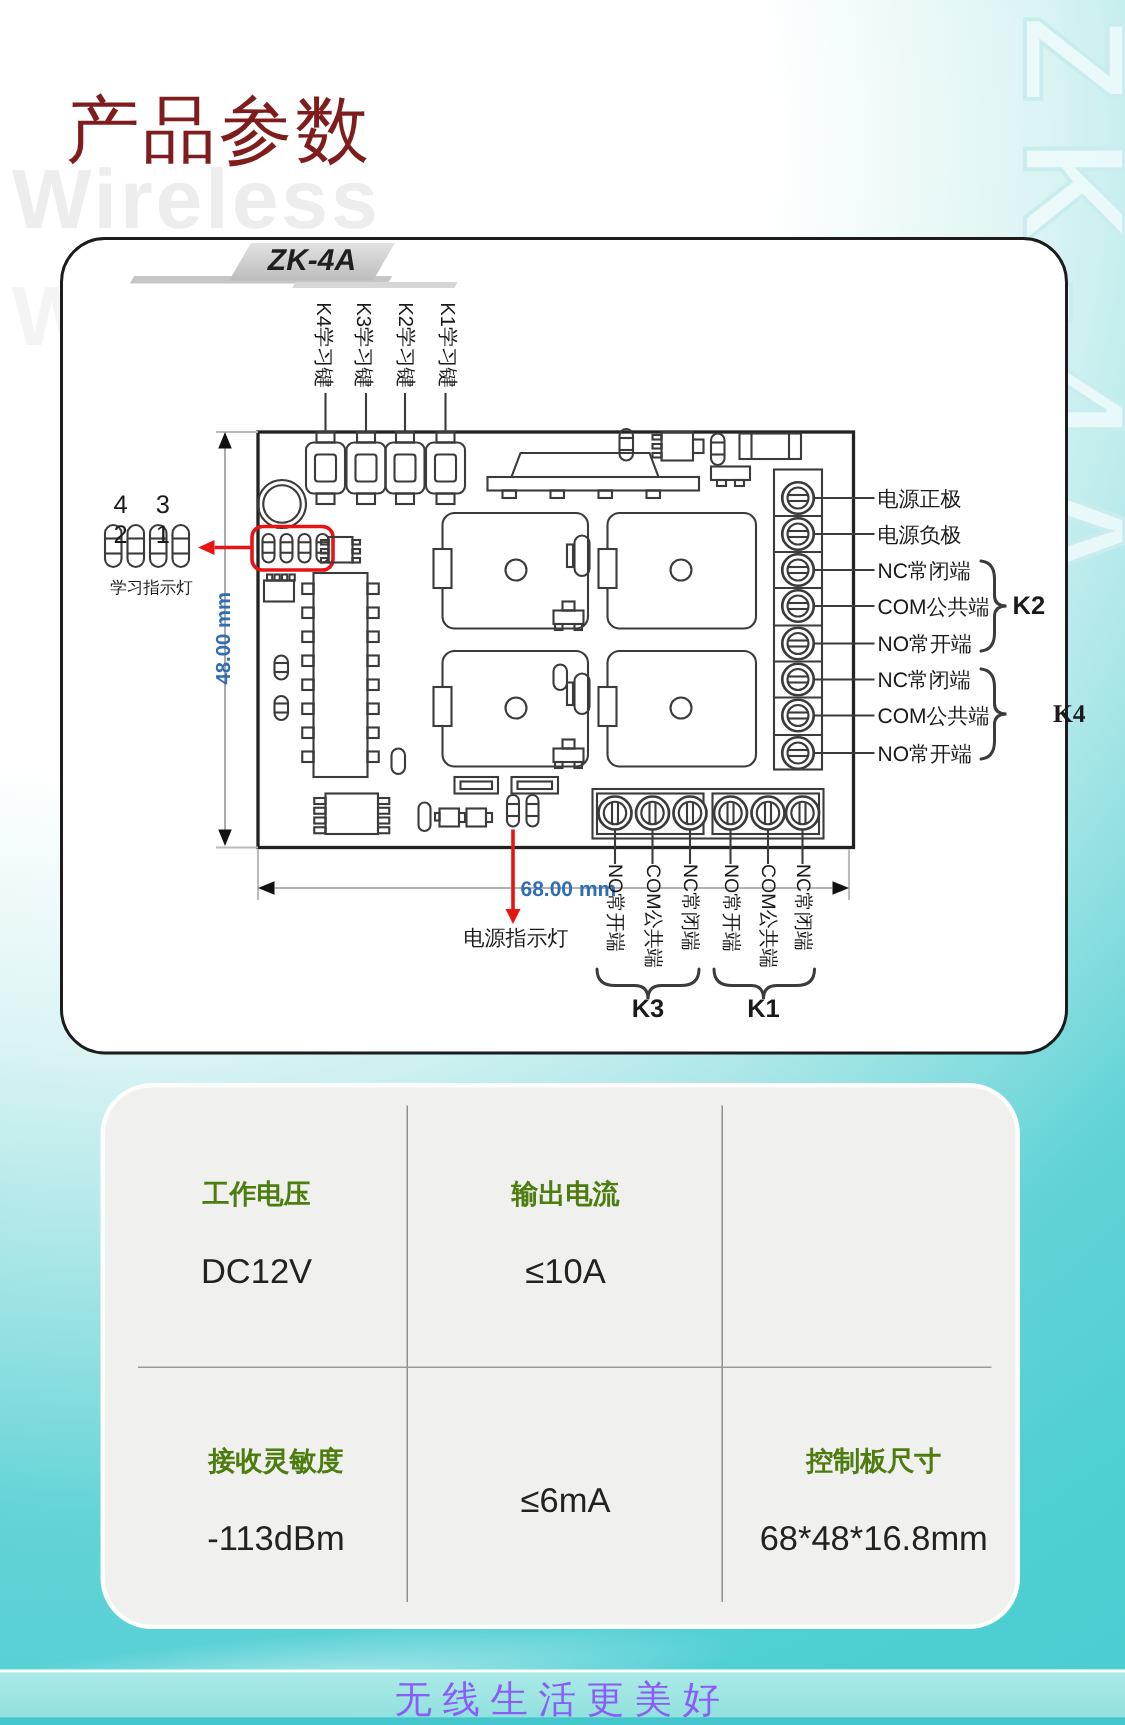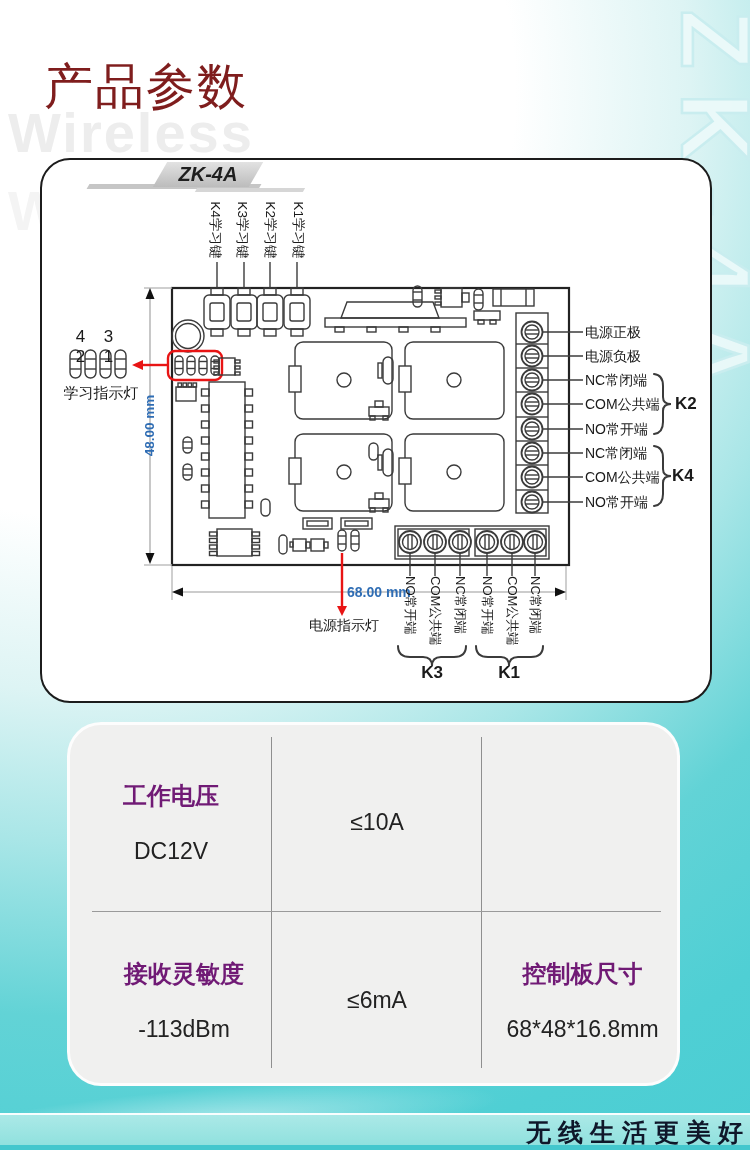--- a/index.html
+++ b/index.html
@@ -38,46 +38,46 @@
   .lbl{ position:absolute; color:#1a1a1a; }
   .vlabel{ width:120px; height:18px; line-height:18px; font-size:13.5px; text-align:center;
            transform:rotate(90deg); white-space:nowrap; }
   .vlabel-b{ width:110px; height:16px; line-height:16px; font-size:13px; text-align:left;
            transform:rotate(90deg); white-space:nowrap; }
   .dim{ color:#2f6db4; font-weight:600; }
   .dim-v{ left:62px; top:258px; width:90px; height:15px; line-height:15px; font-size:13.5px;
           text-align:center; transform:rotate(-90deg); }
   .dim-h{ left:305px; top:424px; font-size:14px; }
   .nums{ left:24px; top:167px; width:64px; text-align:center; font-size:17px; letter-spacing:7px; font-weight:500; }
-  .led-lbl{ left:18px; top:224px; width:82px; text-align:center; font-size:15px; }
+  .led-lbl{ left:18px; top:224px; width:82px; text-align:center; font-size:11px; }
   .pwr-lbl{ left:260px; top:457px; width:84px; text-align:center; font-size:14px; }
   .rlabel{ left:543px; height:16px; line-height:16px; font-size:14px; white-space:nowrap; }
   .kgroup{ font-size:17px; font-weight:600; }
 
   
   .spec-card{
     left:67px; top:722px; width:613px; height:364px; background:#f0f0ef;
     border:3px solid rgba(255,255,255,0.85); border-radius:34px; z-index:4;
   }
   .spec-cell{ position:absolute; display:flex; flex-direction:column; align-items:center;
               justify-content:center; gap:26px; }
-  .spec-label{ font-size:24px; font-weight:600; color:#701a75; }
+  .spec-label{ font-size:18px; font-weight:600; color:#4d7c0f; }
   .spec-value{ font-size:23px; font-weight:400; color:#222; }
   .vdiv{ position:absolute; width:1px; top:12px; height:331px; background:#8f8f8f; }
   .hdiv{ position:absolute; left:22px; width:569px; height:1px; top:186px; background:#9a9a9a; }
 
   
   .sheen{ left:-60px; top:1088px; width:560px; height:60px; border-radius:50%;
           background:radial-gradient(ellipse closest-side, rgba(255,255,255,0.45), rgba(255,255,255,0));
           transform:rotate(-4deg); z-index:5; }
   .band{ left:0; top:1113px; width:750px; height:32px; z-index:6;
          background:linear-gradient(180deg,#abe9e7,#90e1de); border-top:2px solid rgba(255,255,255,0.95); }
   .bottom-strip{ left:0; top:1145px; width:750px; height:5px; background:#43c7cd; z-index:6; }
-  .footer-text{ left:0; top:1116px; width:750px; text-align:right; font-size:25px;
-                letter-spacing:7px; color:#0f172a; font-weight:700; z-index:7; }
+  .footer-text{ left:0; top:1116px; width:750px; text-align:center; font-size:25px;
+                letter-spacing:7px; color:#8b5cf6; font-weight:400; z-index:7; }
 </style>
 </head>
 <body>
 
 <div class="abs wm" style="left:8px; top:100px;">Wireless</div>
 <div class="abs wm wm2" style="left:8px; top:178px; z-index:0;">Wireless</div>
 <div class="abs page-title" style="left:44px; top:54px;">产品参数</div>
 <div class="abs side-wm">ZK-4A</div>
 
 <div class="abs board-card">
@@ -409,21 +409,21 @@
 
   <div class="lbl rlabel" style="top:164px;">电源正极</div>
   <div class="lbl rlabel" style="top:188px;">电源负极</div>
   <div class="lbl rlabel" style="top:212px;">NC常闭端</div>
   <div class="lbl rlabel" style="top:236px;">COM公共端</div>
   <div class="lbl rlabel" style="top:261px;">NO常开端</div>
   <div class="lbl rlabel" style="top:285px;">NC常闭端</div>
   <div class="lbl rlabel" style="top:309px;">COM公共端</div>
   <div class="lbl rlabel" style="top:334px;">NO常开端</div>
   <div class="lbl kgroup" style="left:633px; top:234px;">K2</div>
-  <div class="lbl kgroup" style="left:630px; top:306px;">K4</div>
+  <div class="lbl kgroup" style="left:660px; top:306px;font-family:Liberation Serif, serif;">K4</div>
 
   <div class="lbl vlabel-b" style="left:313px; top:463px;">NO常开端</div>
   <div class="lbl vlabel-b" style="left:338px; top:463px;">COM公共端</div>
   <div class="lbl vlabel-b" style="left:363px; top:463px;">NC常闭端</div>
   <div class="lbl vlabel-b" style="left:390px; top:463px;">NO常开端</div>
   <div class="lbl vlabel-b" style="left:415px; top:463px;">COM公共端</div>
   <div class="lbl vlabel-b" style="left:438px; top:463px;">NC常闭端</div>
   <div class="lbl kgroup" style="left:368px; top:503px; width:44px; text-align:center;">K3</div>
   <div class="lbl kgroup" style="left:445px; top:503px; width:44px; text-align:center;">K1</div>
 </div>
@@ -431,20 +431,21 @@
 <div class="abs spec-card">
   <div class="vdiv" style="left:201px;"></div>
   <div class="vdiv" style="left:411px;"></div>
   <div class="hdiv"></div>
 
   <div class="spec-cell" style="left:0; top:8px; width:202px; height:178px;">
     <div class="spec-label">工作电压</div>
     <div class="spec-value">DC12V</div>
   </div>
   <div class="spec-cell" style="left:202px; top:8px; width:210px; height:178px;">
+    <div class="spec-label">输出电流</div>
     <div class="spec-value">≤10A</div>
   </div>
   <div class="spec-cell" style="left:0; top:200px; width:228px; height:150px;">
     <div class="spec-label">接收灵敏度</div>
     <div class="spec-value">-113dBm</div>
   </div>
   <div class="spec-cell" style="left:202px; top:200px; width:210px; height:150px;">
     <div class="spec-value">≤6mA</div>
   </div>
   <div class="spec-cell" style="left:412px; top:200px; width:201px; height:150px;">

